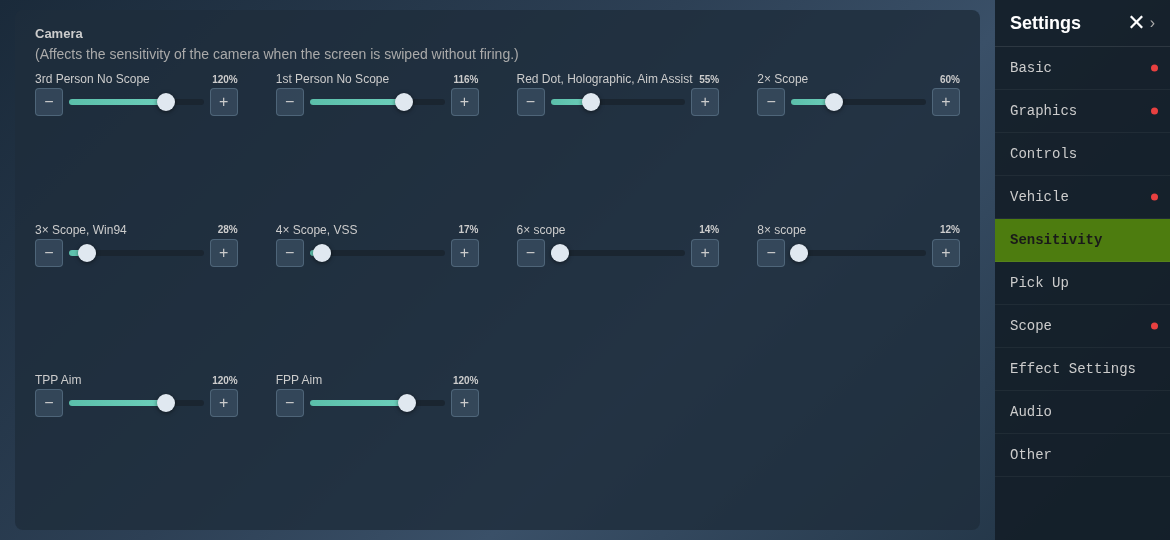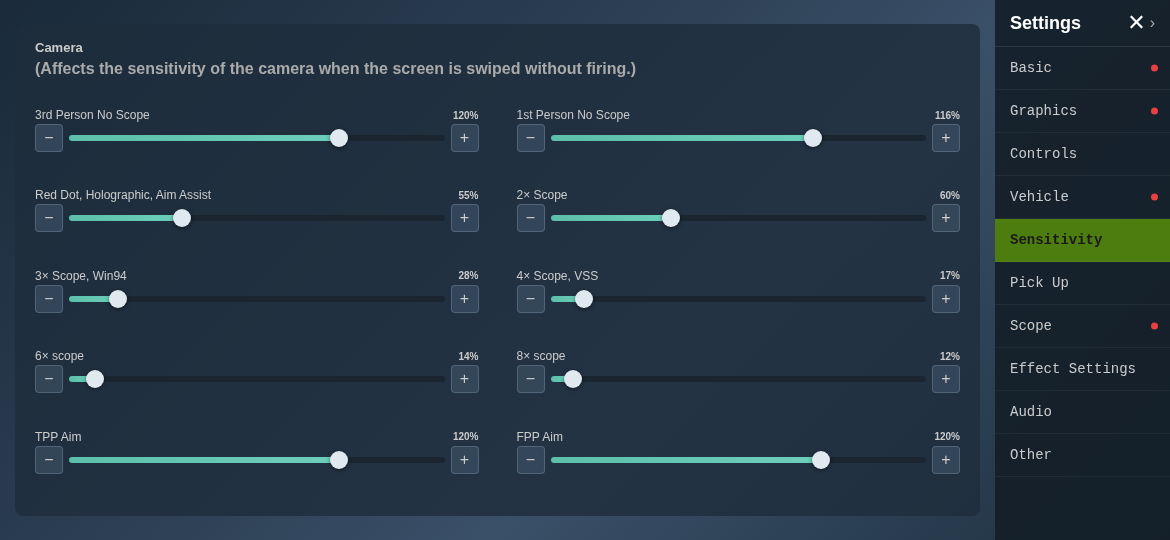--- a/index.html
+++ b/index.html
@@ -18,21 +18,21 @@
       inset: 0;
       background: linear-gradient(135deg, #1a2a3a 0%, #2d4055 40%, #3a5068 60%, #1e3040 100%);
       z-index: 0;
     }
 
     
     .main-content {
       position: relative;
       z-index: 1;
       flex: 1;
-      padding: 24px 15px;
+      padding: 10px 15px;
       display: flex;
       flex-direction: column;
     }
 
     .settings-panel {
       background: rgba(30, 45, 60, 0.82);
       border-radius: 8px;
       padding: 16px 20px;
       flex: 1;
       display: flex;
@@ -42,28 +42,27 @@
 
     .panel-title {
       color: #ccc;
       font-size: 13px;
       font-weight: bold;
       margin-bottom: 1px;
     }
 
     .panel-subtitle {
       color: #aaa;
-      font-size: 16px;
-      margin-bottom: 26px;
-      font-weight: bold;
+      font-size: 14px;
+      margin-bottom: 6px;
     }
 
     .sliders-grid {
       display: grid;
-      grid-template-columns: 1fr 1fr;
+      grid-template-columns: 1fr 1fr 1fr 1fr;
       gap: 10px 38px;
       flex: 1;
     }
 
     .slider-group {
       display: flex;
       flex-direction: column;
       gap: 2px;
     }
 

